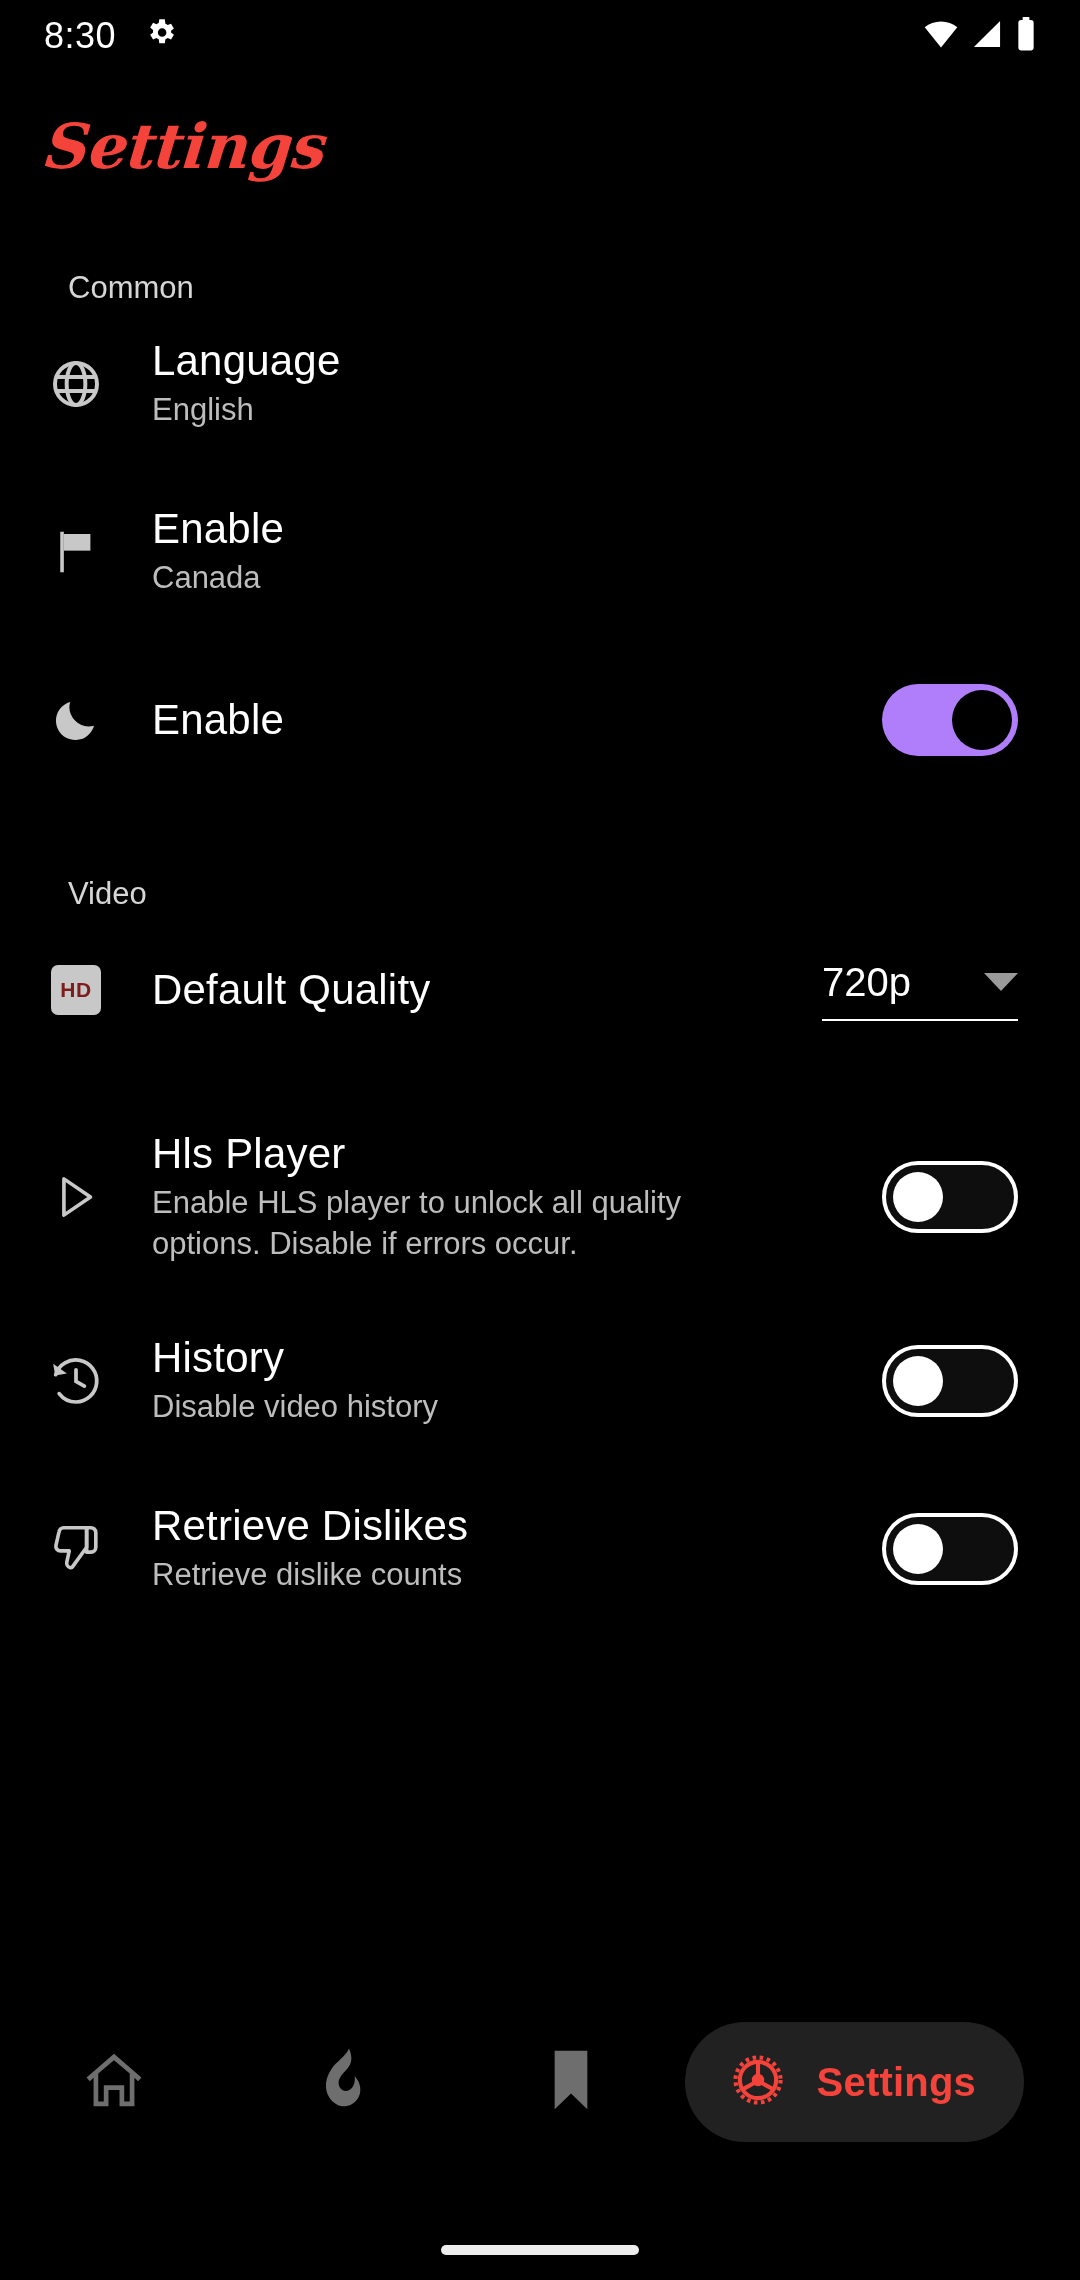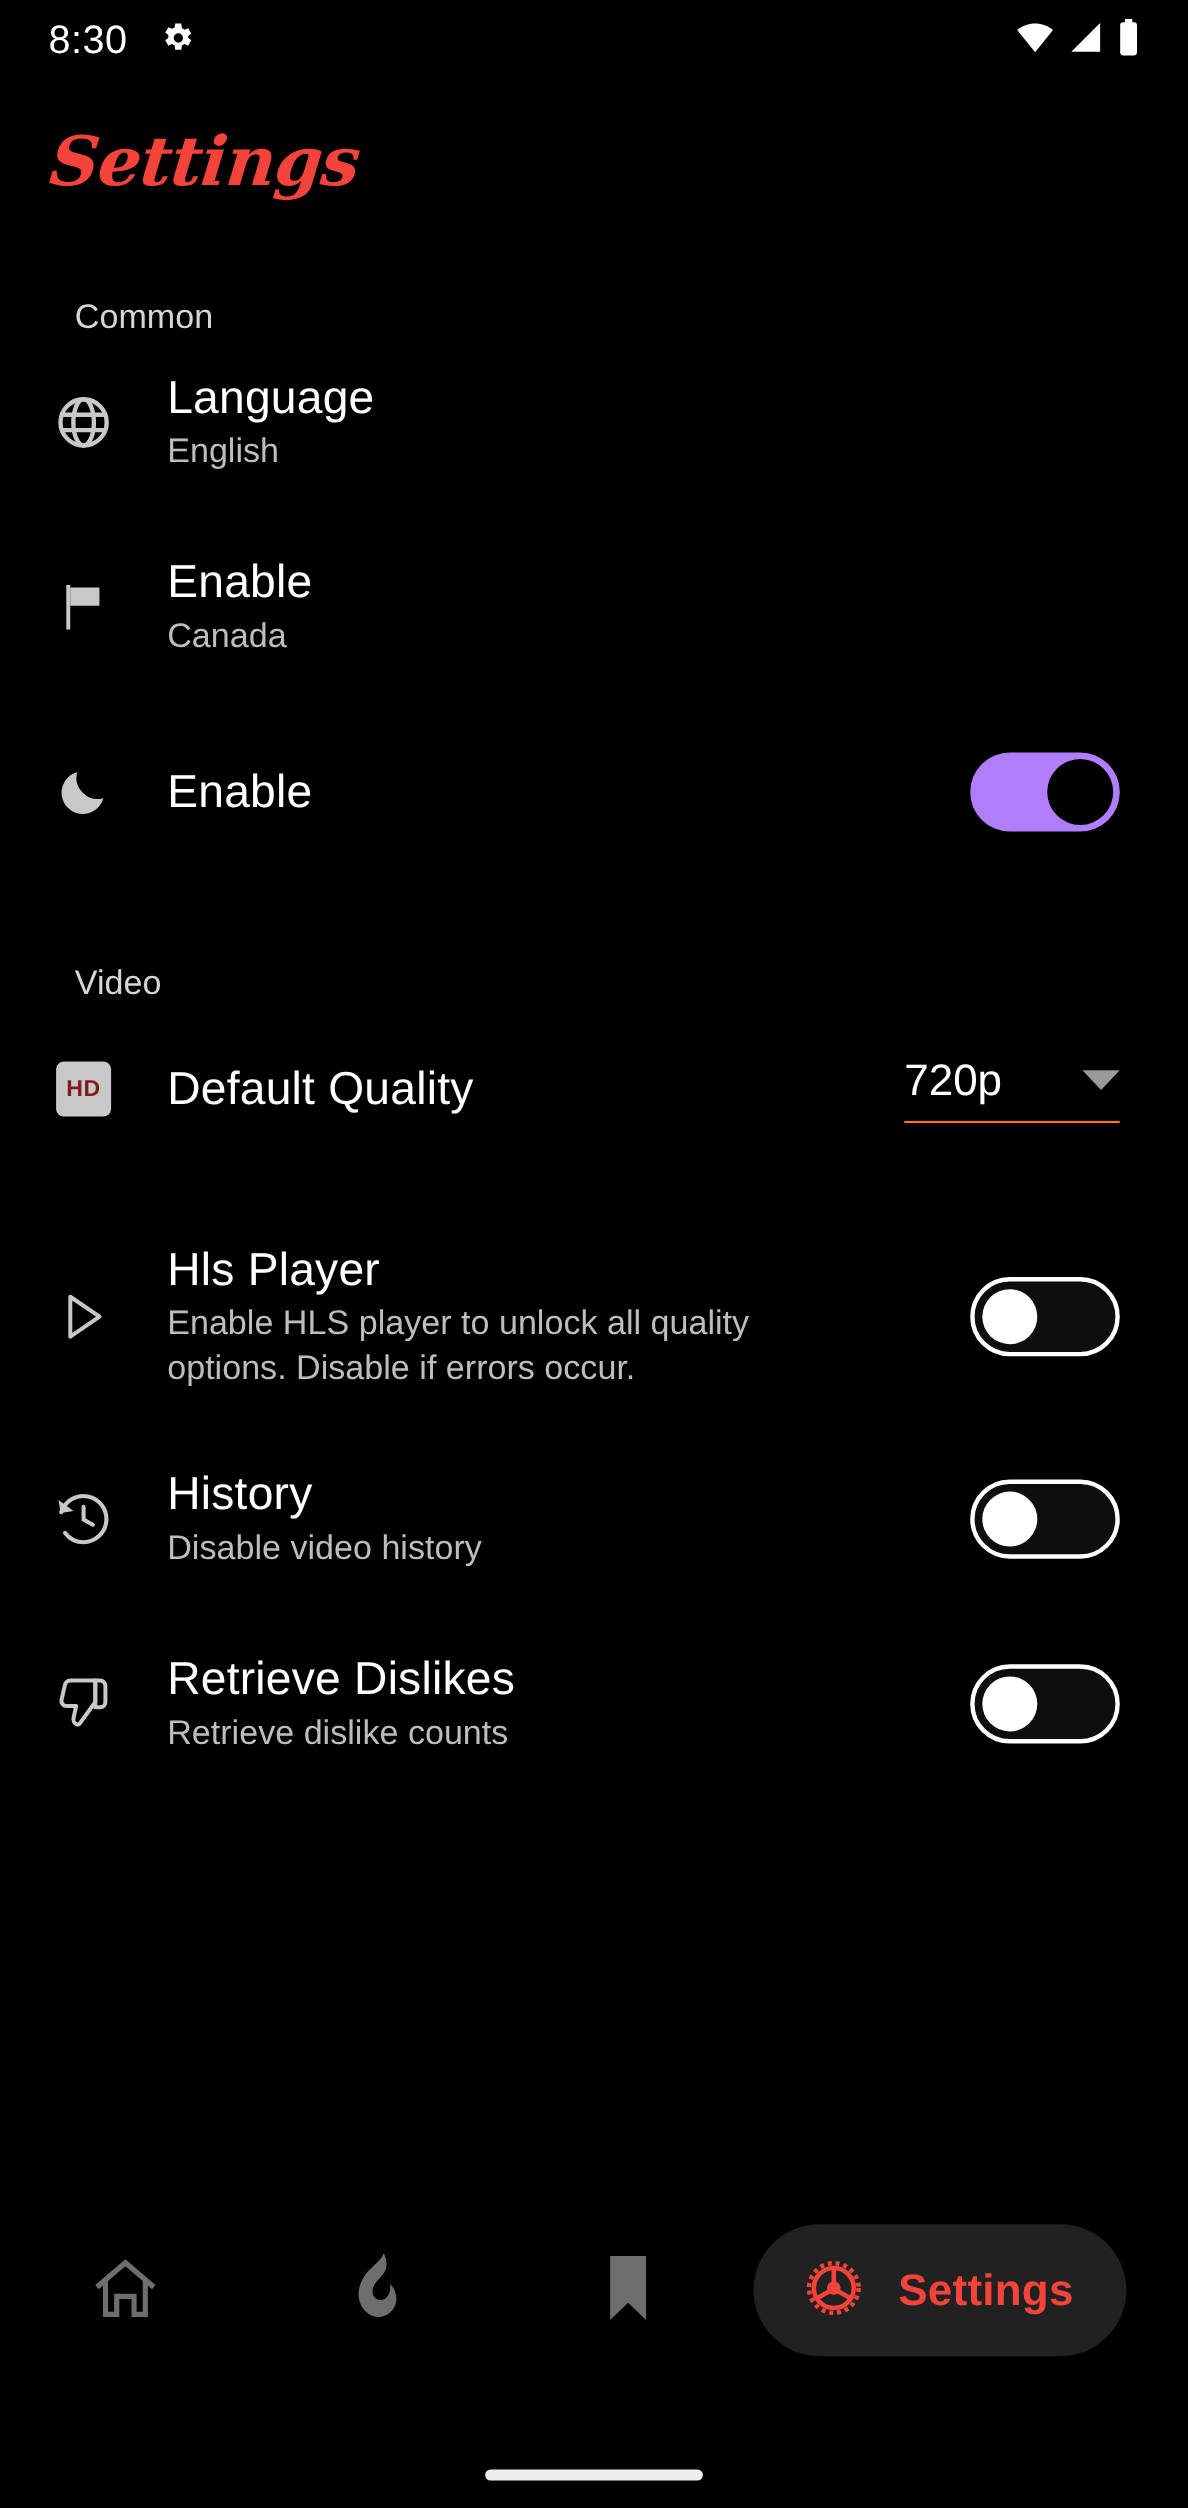--- a/index.html
+++ b/index.html
@@ -16,21 +16,21 @@
     color:#fff;
   }
 
   
   #statusbar {
     position:absolute; top:0; left:0;
     width:1080px; height:72px;
     display:flex; align-items:center;
     padding:0 44px;
   }
-  #statusbar .left { display:flex; align-items:center; gap:28px; }
+  #statusbar .left { display:flex; align-items:flex-start; gap:28px; }
   #status-time { font-size:36px; letter-spacing:0.5px; color:#fff; }
   #statusbar .right { margin-left:auto; display:flex; align-items:center; gap:13px; }
 
   
   #page-title {
     position:absolute; left:46px; top:110px;
     font-family:"DejaVu Serif", serif;
     font-style:italic; font-weight:bold;
     font-size:62px;
     color:#F4433A;
@@ -95,21 +95,21 @@
   .toggle.off .knob {
     position:absolute; left:7px; top:7px;
     width:50px; height:50px; border-radius:50%;
     background:#FFFFFF;
   }
 
   
   .dropdown {
     margin-right:22px;
     min-width:196px;
-    border-bottom:2px solid #f97316;
+    border-bottom:2px solid #ffffff;
     padding-bottom:14px;
     display:flex; align-items:center; gap:30px;
   }
   .dropdown .value { font-size:40px; color:#FFFFFF; }
   .caret {
     width:0; height:0;
     border-left:17px solid transparent;
     border-right:17px solid transparent;
     border-top:18px solid #9A9A9A;
     margin-left:auto;

